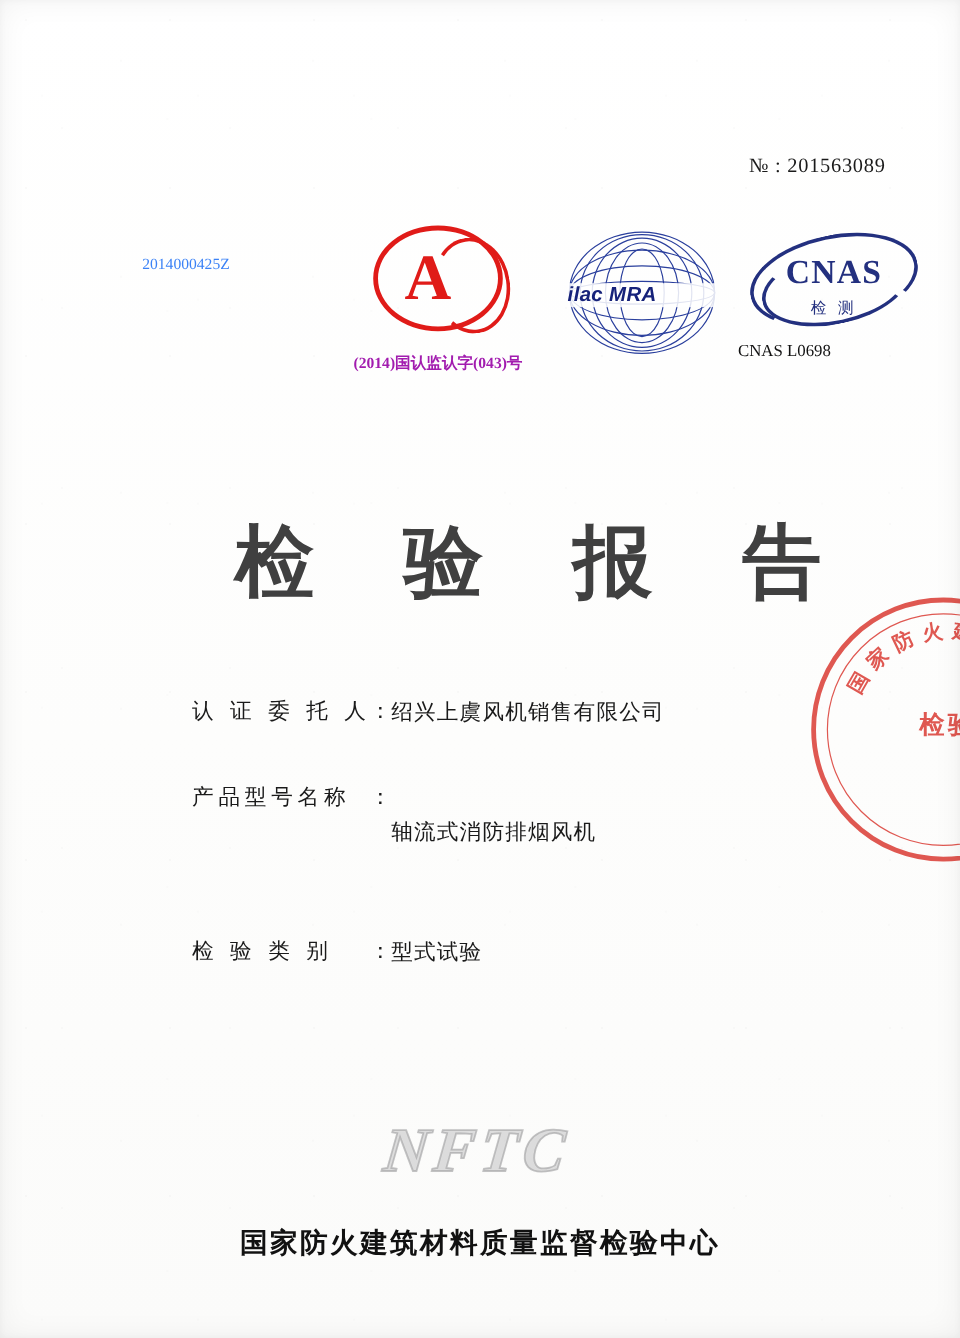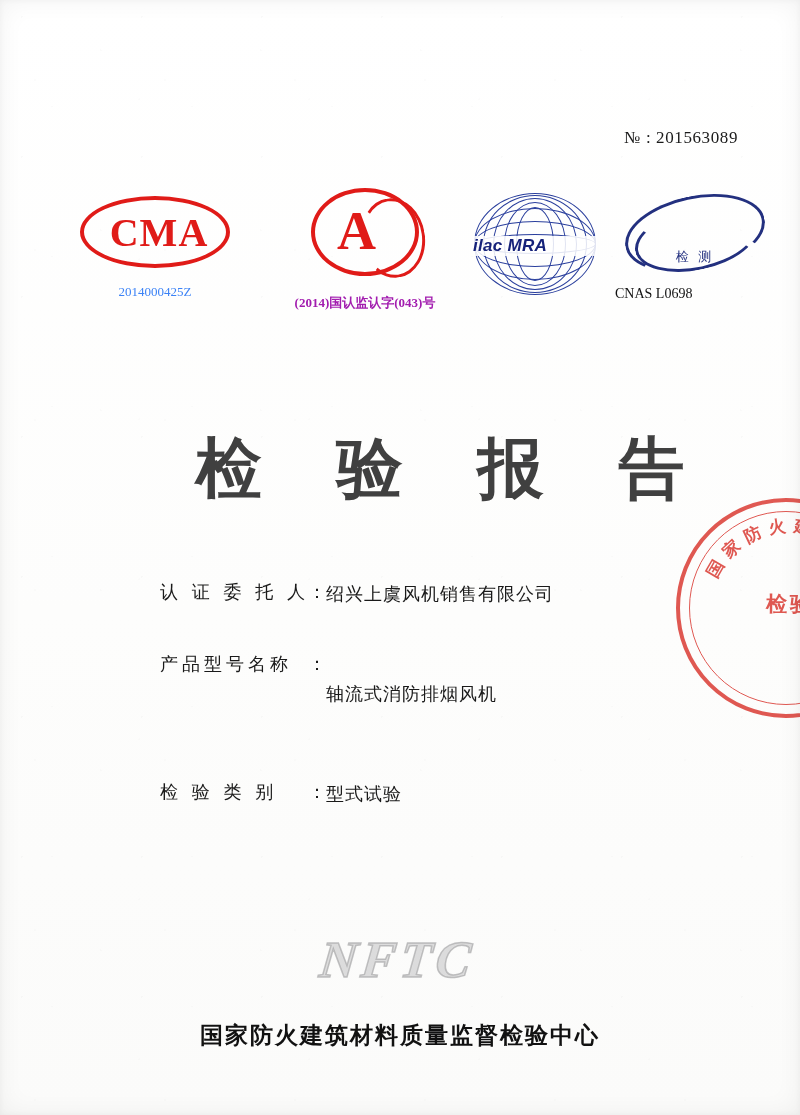--- a/index.html
+++ b/index.html
@@ -338,23 +338,20 @@
 <div class="paper"></div>
 
 <div class="doc-no">
   <span>№ :</span>
   <span>201563089</span>
 </div>
 
 <div class="logo-strip">
 
   <div class="logo cma">
-    <div class="ring">
-      <div class="txt">CMA</div>
-    </div>
     <div class="code">2014000425Z</div>
   </div>
 
   <div class="logo cal">
     <div class="circ">
       <div class="a">A</div>
     </div>
     <div class="code">(2014)国认监认字(043)号</div>
   </div>
 
@@ -369,20 +366,21 @@
       <div class="o" style="width:122px;height:46px;"></div>
       <div class="o" style="width:122px;height:20px;"></div>
       <div class="lbl">ilac MRA</div>
     </div>
   </div>
 
   <div class="logo cnas">
     <div class="swoosh">
       <div class="e1"></div>
       <div class="e2"></div>
+      <div class="word">CNAS</div>
       <div class="cn">检 测</div>
     </div>
     <div class="code">CNAS L0698</div>
   </div>
 </div>
 
 <div class="title">检 验 报 告</div>
 
 <div class="seal">
   <div class="ring-in"></div>

